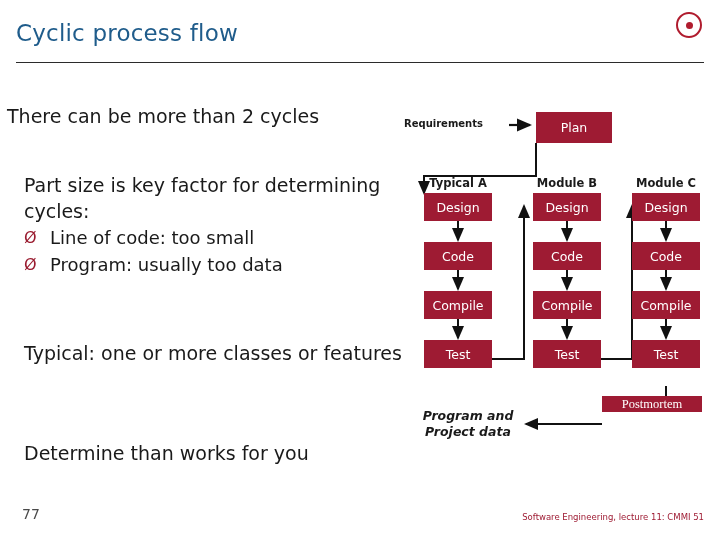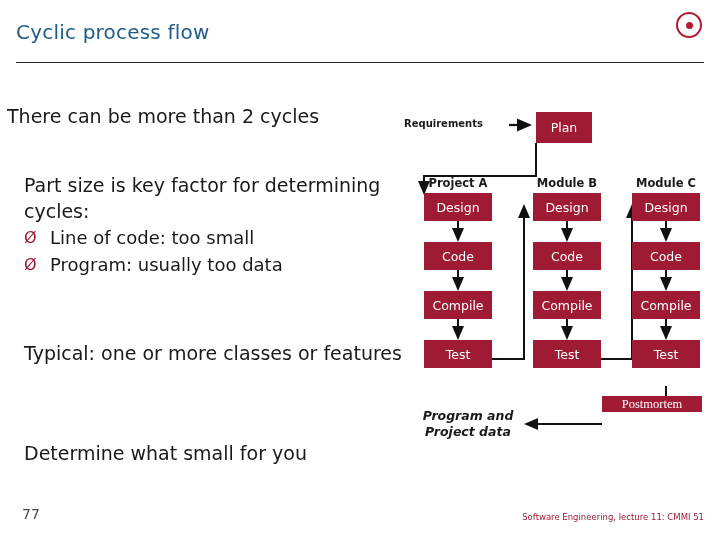--- a/index.html
+++ b/index.html
@@ -18,21 +18,21 @@
     position: relative;
     width: 720px;
     height: 540px;
   }
 
   
   .title {
     position: absolute;
     left: 16px;
     top: 20px;
-    font-size: 20px;
+    font-size: 23px;
     color: #1f5c8b;
     font-family: "DejaVu Sans", sans-serif;
     letter-spacing: 0.2px;
     white-space: nowrap;
   }
   .title-rule {
     position: absolute;
     left: 16px;
     top: 62px;
     width: 688px;
@@ -182,21 +182,21 @@
         <span>Line of code: too small</span>
       </li>
       <li>
         <span class="sub-bullet">Ø</span>
         <span>Program: usually too data</span>
       </li>
     </ul>
   </div>
 
   <div class="body-text" id="t3">Typical: one or more classes or features</div>
-  <div class="body-text" id="t4">Determine what small for you</div>
+  <div class="body-text" id="t4">Determine than works for you</div>
 
   <div class="diagram">
 
     <svg class="arrow-svg" viewBox="0 0 312 370">
       <defs>
         <marker id="ah" markerWidth="7" markerHeight="7" refX="6" refY="3" orient="auto">
           <path d="M0,0 L7,3 L0,6 z" fill="#111111"></path>
         </marker>
       </defs>
 
@@ -219,23 +219,23 @@
       <line x1="270" y1="118" x2="270" y2="144" stroke="#111111" stroke-width="2" marker-end="url(#ah)"></line>
       <line x1="270" y1="167" x2="270" y2="193" stroke="#111111" stroke-width="2" marker-end="url(#ah)"></line>
       <line x1="270" y1="216" x2="270" y2="242" stroke="#111111" stroke-width="2" marker-end="url(#ah)"></line>
 
       <path d="M270,290 L270,312" fill="none" stroke="#111111" stroke-width="2" marker-end="url(#ah)"></path>
 
       <line x1="206" y1="328" x2="130" y2="328" stroke="#111111" stroke-width="2" marker-end="url(#ah)"></line>
     </svg>
 
     <div class="hdr" style="left:8px; top:22px; font-size:10px;">Requirements</div>
-    <div class="box" style="left:140px; top:16px; width:56px; height:31px;">Plan</div>
-
-    <div class="hdr" style="left:10px; top:80px; width:104px;">Project A</div>
+    <div class="box" style="left:140px; top:16px; width:76px; height:31px;">Plan</div>
+
+    <div class="hdr" style="left:10px; top:80px; width:104px;">Typical A</div>
     <div class="hdr" style="left:119px; top:80px; width:104px;">Module B</div>
     <div class="hdr" style="left:218px; top:80px; width:104px;">Module C</div>
 
     <div class="box" style="left:28px; top:97px; width:68px; height:28px;">Design</div>
     <div class="box" style="left:28px; top:146px; width:68px; height:28px;">Code</div>
     <div class="box" style="left:28px; top:195px; width:68px; height:28px;">Compile</div>
     <div class="box" style="left:28px; top:244px; width:68px; height:28px;">Test</div>
 
     <div class="box" style="left:137px; top:97px; width:68px; height:28px;">Design</div>
     <div class="box" style="left:137px; top:146px; width:68px; height:28px;">Code</div>

